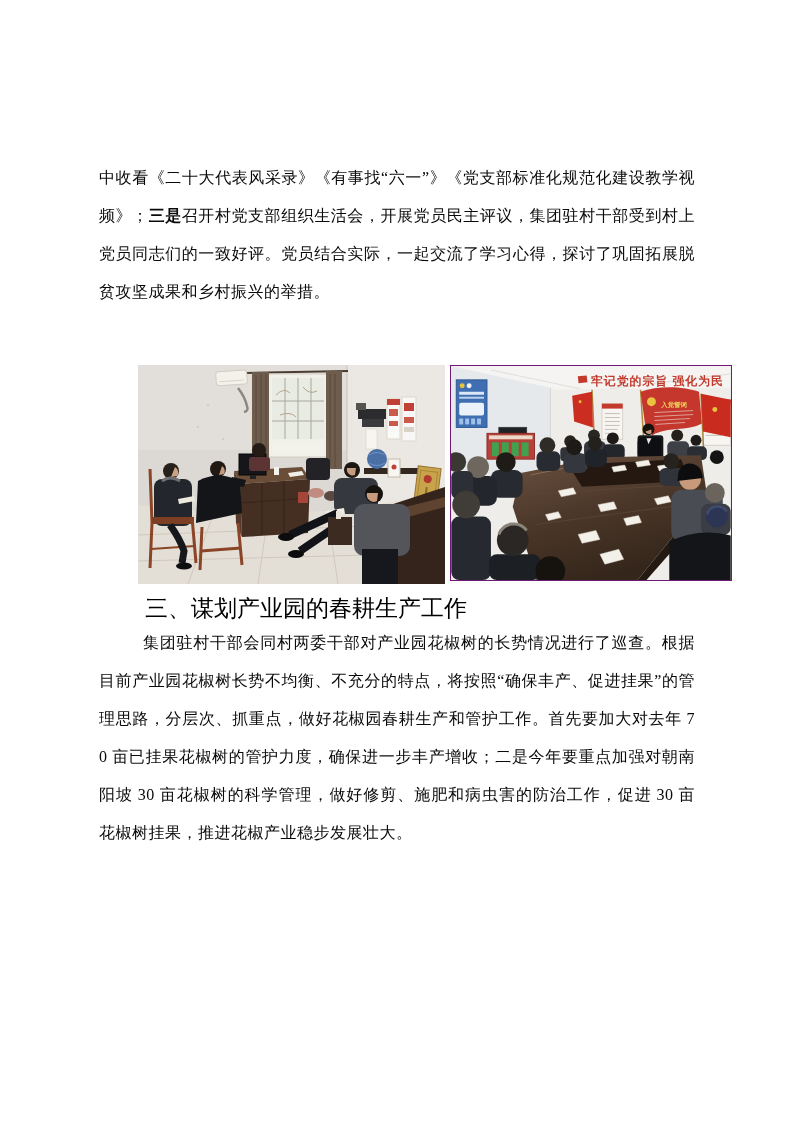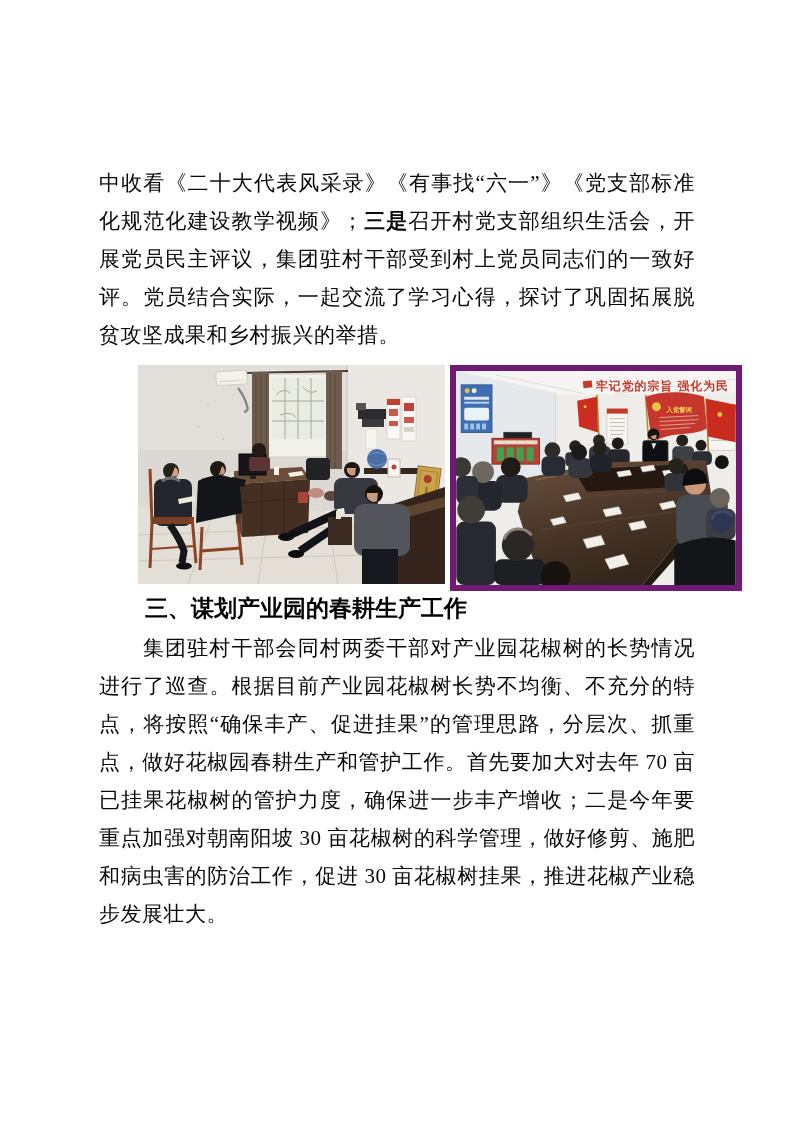--- a/index.html
+++ b/index.html
@@ -3,36 +3,36 @@
 <meta charset="utf-8">
 <style>
   html,body{margin:0;padding:0;}
   body{
     width:794px;height:1123px;background:#ffffff;position:relative;
     font-family:"Liberation Serif","DejaVu Serif",serif;color:#0a0a0a;
     overflow:hidden;
   }
   .para{
     position:absolute;left:99px;width:596px;
-    font-size:21px;line-height:38px;
+    font-size:16px;line-height:38px;
     text-align:justify;word-break:break-all;
     letter-spacing:0.5px;
   }
   .para1{top:143px;}
   .para2{top:608px;text-indent:44px;}
   .para b{font-family:"Liberation Sans","DejaVu Sans",sans-serif;font-weight:bold;}
   .heading{
     position:absolute;left:99px;top:590px;width:596px;margin:0;
     font-family:"Liberation Sans","DejaVu Sans",sans-serif;
-    font-weight:bold;font-size:23px;line-height:36px;text-indent:46px;color:#000;
+    font-weight:normal;font-size:23px;line-height:36px;text-indent:46px;color:#000;
   }
   .photo{position:absolute;top:349px;overflow:hidden;background:#ddd;}
   .photo svg{display:block;}
   .photo1{left:98px;width:307px;height:219px;}
-  .photo2{left:410px;width:280px;height:214px;border:6px solid #701a75;}
+  .photo2{left:410px;width:280px;height:214px;border:1px solid #701a75;}
 </style>
 </head>
 <body>
 
 <div class="page">
 
   <p class="para para1"><span>中收看《二十大代表风采录》《有事找“六一”》《党支部标准化规范化建设教学视频》；</span><b>三是</b><span>召开村党支部组织生活会，开展党员民主评议，集团驻村干部受到村上党员同志们的一致好评。党员结合实际，一起交流了学习心得，探讨了巩固拓展脱贫攻坚成果和乡村振兴的举措。</span></p>
 
   <figure class="photo photo1">
     <svg viewBox="0 0 307 219" width="307" height="219">

